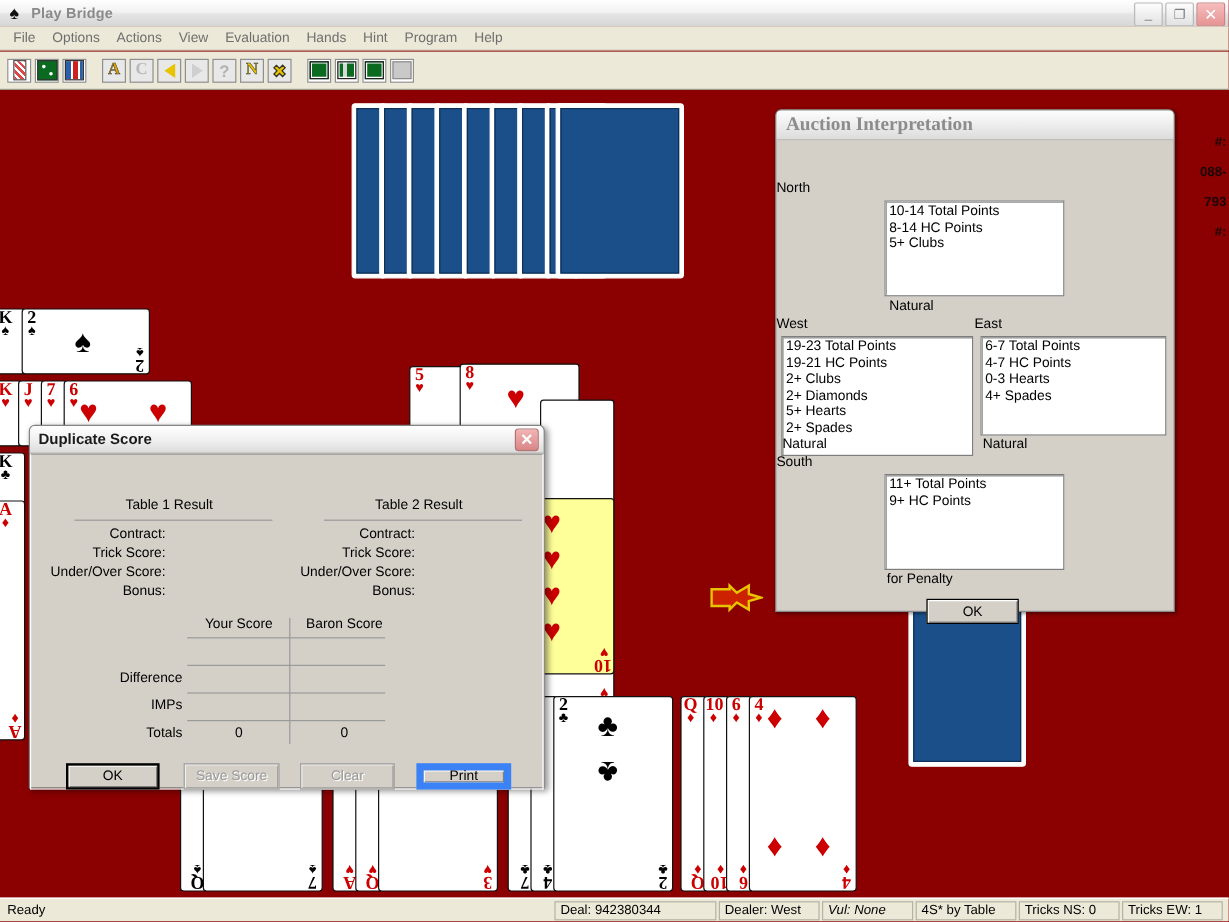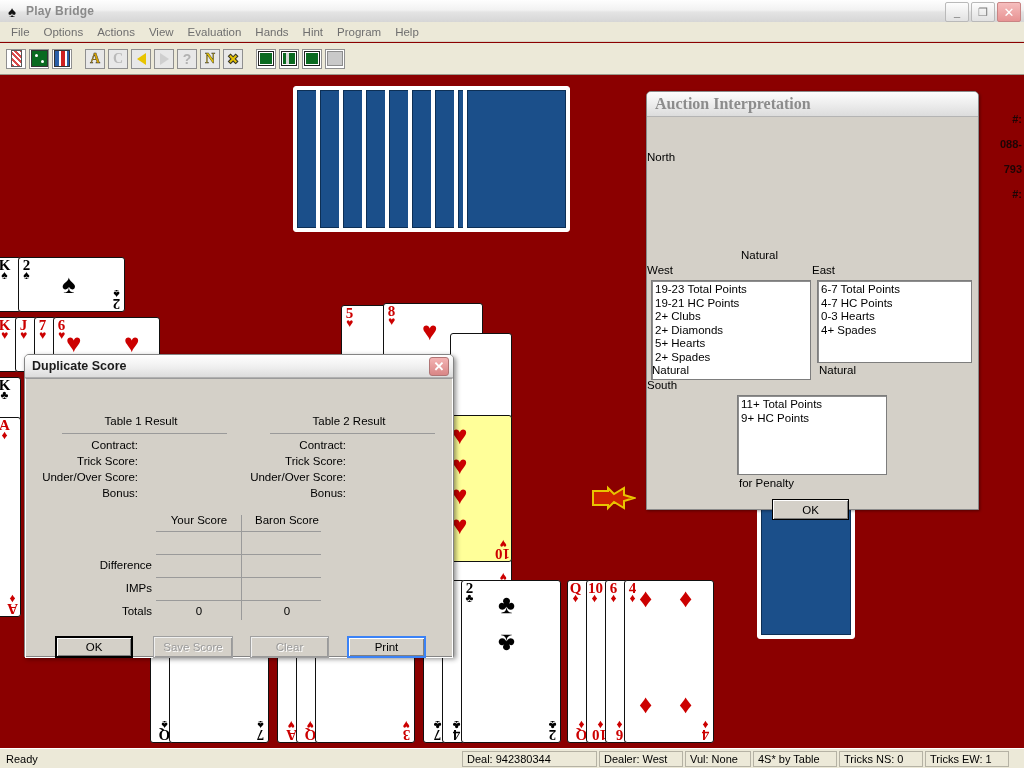--- a/index.html
+++ b/index.html
@@ -124,21 +124,21 @@
     background:linear-gradient(to bottom,#ffffff,#efefef 55%,#dcdcdc);
     display:flex;align-items:center;padding-left:7px;position:relative;border-bottom:1px solid #b0b0b0;}
   .dlg .tbar span{font-weight:bold;font-size:12.5px;color:#1b1b1b;}
   .dlg .xbtn{position:absolute;right:4px;top:2px;width:18px;height:17px;border-radius:3px;
     border:1px solid #b07575;background:linear-gradient(to bottom,#f3b3b3,#d98686);
     color:#fff;font-size:13px;font-weight:bold;display:flex;align-items:center;justify-content:center;}
   .dlg .body{position:relative;height:280px;border:1px solid #fff;border-top:1px solid #9a9a9a;box-sizing:border-box;}
   .lbl{position:absolute;font-size:11.5px;color:#000;}
   .hr{position:absolute;height:1px;background:#9a9a9a;}
   .vr{position:absolute;width:1px;background:#9a9a9a;}
-  .dbtn{position:absolute;height:22px;background:#d4d0c8;border:2px solid #3b82f6;box-sizing:border-box;
+  .dbtn{position:absolute;height:22px;background:#d4d0c8;border:6px solid #3b82f6;box-sizing:border-box;
      display:flex;align-items:center;justify-content:center;font-size:11.5px;color:#000;
      box-shadow:inset 1px 1px 0 #fff, inset -1px -1px 0 #808080;}
   .dbtn.def{border:2px solid #000;}
   .dbtn.dis{border:1px solid #a0a0a0;color:#9a9a9a;text-shadow:1px 1px 0 #fff;box-shadow:inset 1px 1px 0 #f0f0f0, inset -1px -1px 0 #9a9a9a;}
 
   
   .statusbar{position:absolute;left:0;top:748px;width:1024px;height:20px;
     background:#ece9d8;border-top:1px solid #fff;display:flex;align-items:center;box-sizing:border-box;}
   .st-cell{height:16px;margin-left:2px;border:1px solid #b5b2a4;box-sizing:border-box;
     display:flex;align-items:center;padding:0 4px;font-size:11px;color:#000;background:#ece9d8;}
@@ -489,20 +489,25 @@
     </div>
   </div>
 
   <div class="auction">
     <div class="tbar">
       <span>Auction Interpretation</span>
     </div>
     <div class="body">
 
       <div class="seat-label" style="left:0;top:34px;width:325px;">North</div>
+      <div class="bidbox" style="left:90px;top:50px;width:150px;height:80px;">
+        <div>10-14 Total Points</div>
+        <div>8-14 HC Points</div>
+        <div>5+ Clubs</div>
+      </div>
       <div class="natural" style="left:94px;top:132px;">Natural</div>
 
       <div class="seat-label" style="left:0;top:147px;width:160px;">West</div>
       <div class="bidbox" style="left:4px;top:163px;width:160px;height:100px;">
         <div>19-23 Total Points</div>
         <div>19-21 HC Points</div>
         <div>2+ Clubs</div>
         <div>2+ Diamonds</div>
         <div>5+ Hearts</div>
         <div>2+ Spades</div>
@@ -595,19 +600,19 @@
       <div class="dbtn" style="left:321px;top:257px;width:79px;">
         <span>Print</span>
       </div>
     </div>
   </div>
 
   <div class="statusbar">
     <div class="st-cell st-ready">Ready</div>
     <div class="st-cell" style="width:135px;">Deal: 942380344</div>
     <div class="st-cell" style="width:84px;">Dealer: West</div>
-    <div class="st-cell" style="width:66px;">Vul: None</div>
+    <div class="st-cell" style="width:76px;font-style:italic;">Vul: None</div>
     <div class="st-cell" style="width:84px;">4S* by Table</div>
     <div class="st-cell" style="width:84px;">Tricks NS: 0</div>
     <div class="st-cell" style="width:84px;">Tricks EW: 1</div>
   </div>
 
 </div>
 
 </body></html>

